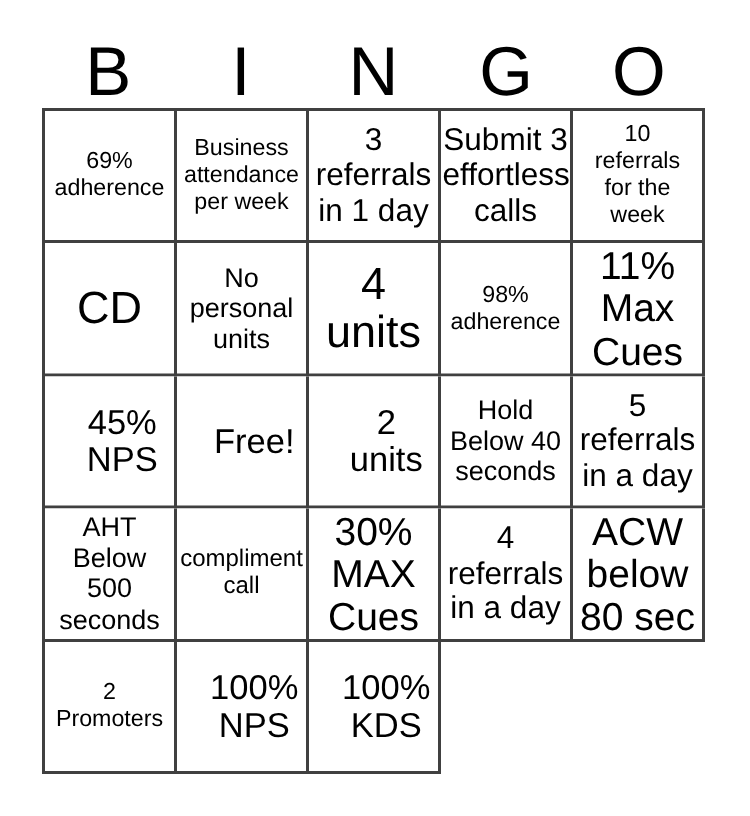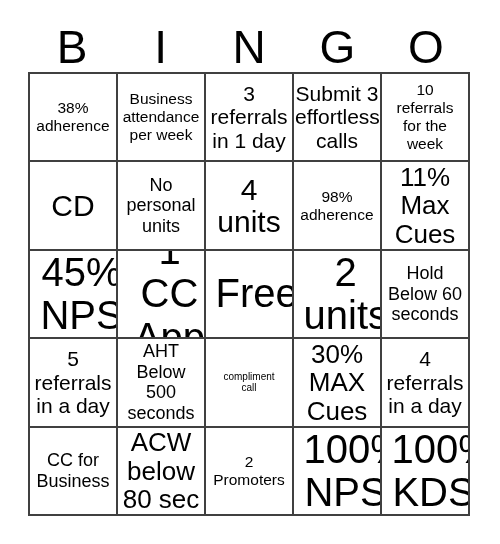--- a/index.html
+++ b/index.html
@@ -79,44 +79,44 @@
   .cell-text {
     display: block;
     width: 100%;
     line-height: 1.08;
     white-space: pre-line;
     word-break: normal;
     hyphens: none;
   }
 
   
-  .fs-xs  { font-size: 10px; line-height: 1.18; }
+  .fs-xs  { font-size: 16px; line-height: 1.18; }
   .fs-sm  { font-size: 15.5px; line-height: 1.16; }
   .fs-md  { font-size: 18px; line-height: 1.14; }
   .fs-lg  { font-size: 21px; line-height: 1.12; }
   .fs-xl  { font-size: 26px; line-height: 1.1; }
-  .fs-xxl { font-size: 40px; line-height: 1.08; margin-left: 17px; }
+  .fs-xxl { font-size: 23px; line-height: 1.08; margin-left: 17px; }
   .fs-huge{ font-size: 30px; line-height: 1.06; }
 </style>
 </head>
 <body>
 
 <div id="bingo-card">
 
   <div class="header-row">
     <div class="header-cell">B</div>
     <div class="header-cell">I</div>
     <div class="header-cell">N</div>
     <div class="header-cell">G</div>
     <div class="header-cell">O</div>
   </div>
 
   <div class="grid" id="bingo-grid">
       <div class="cell">
-        <span class="cell-text fs-sm">38%
+        <span class="cell-text fs-sm">69%
 adherence</span>
       </div>
       <div class="cell">
         <span class="cell-text fs-sm">Business
 attendance
 per week</span>
       </div>
       <div class="cell">
         <span class="cell-text fs-lg">3
 referrals
@@ -152,33 +152,29 @@
       <div class="cell">
         <span class="cell-text fs-xl">11%
 Max
 Cues</span>
       </div>
       <div class="cell">
         <span class="cell-text fs-xxl">45%
 NPS</span>
       </div>
       <div class="cell">
-        <span class="cell-text fs-xxl">1 CC
-App</span>
-      </div>
-      <div class="cell">
         <span class="cell-text fs-xxl">Free!</span>
       </div>
       <div class="cell">
         <span class="cell-text fs-xxl">2
 units</span>
       </div>
       <div class="cell">
         <span class="cell-text fs-md">Hold
-Below 60
+Below 40
 seconds</span>
       </div>
       <div class="cell">
         <span class="cell-text fs-lg">5
 referrals
 in a day</span>
       </div>
       <div class="cell">
         <span class="cell-text fs-md">AHT
 Below 500
@@ -192,24 +188,20 @@
         <span class="cell-text fs-xl">30%
 MAX
 Cues</span>
       </div>
       <div class="cell">
         <span class="cell-text fs-lg">4
 referrals
 in a day</span>
       </div>
       <div class="cell">
-        <span class="cell-text fs-md">CC for
-Business</span>
-      </div>
-      <div class="cell">
         <span class="cell-text fs-xl">ACW
 below
 80 sec</span>
       </div>
       <div class="cell">
         <span class="cell-text fs-sm">2
 Promoters</span>
       </div>
       <div class="cell">
         <span class="cell-text fs-xxl">100%

